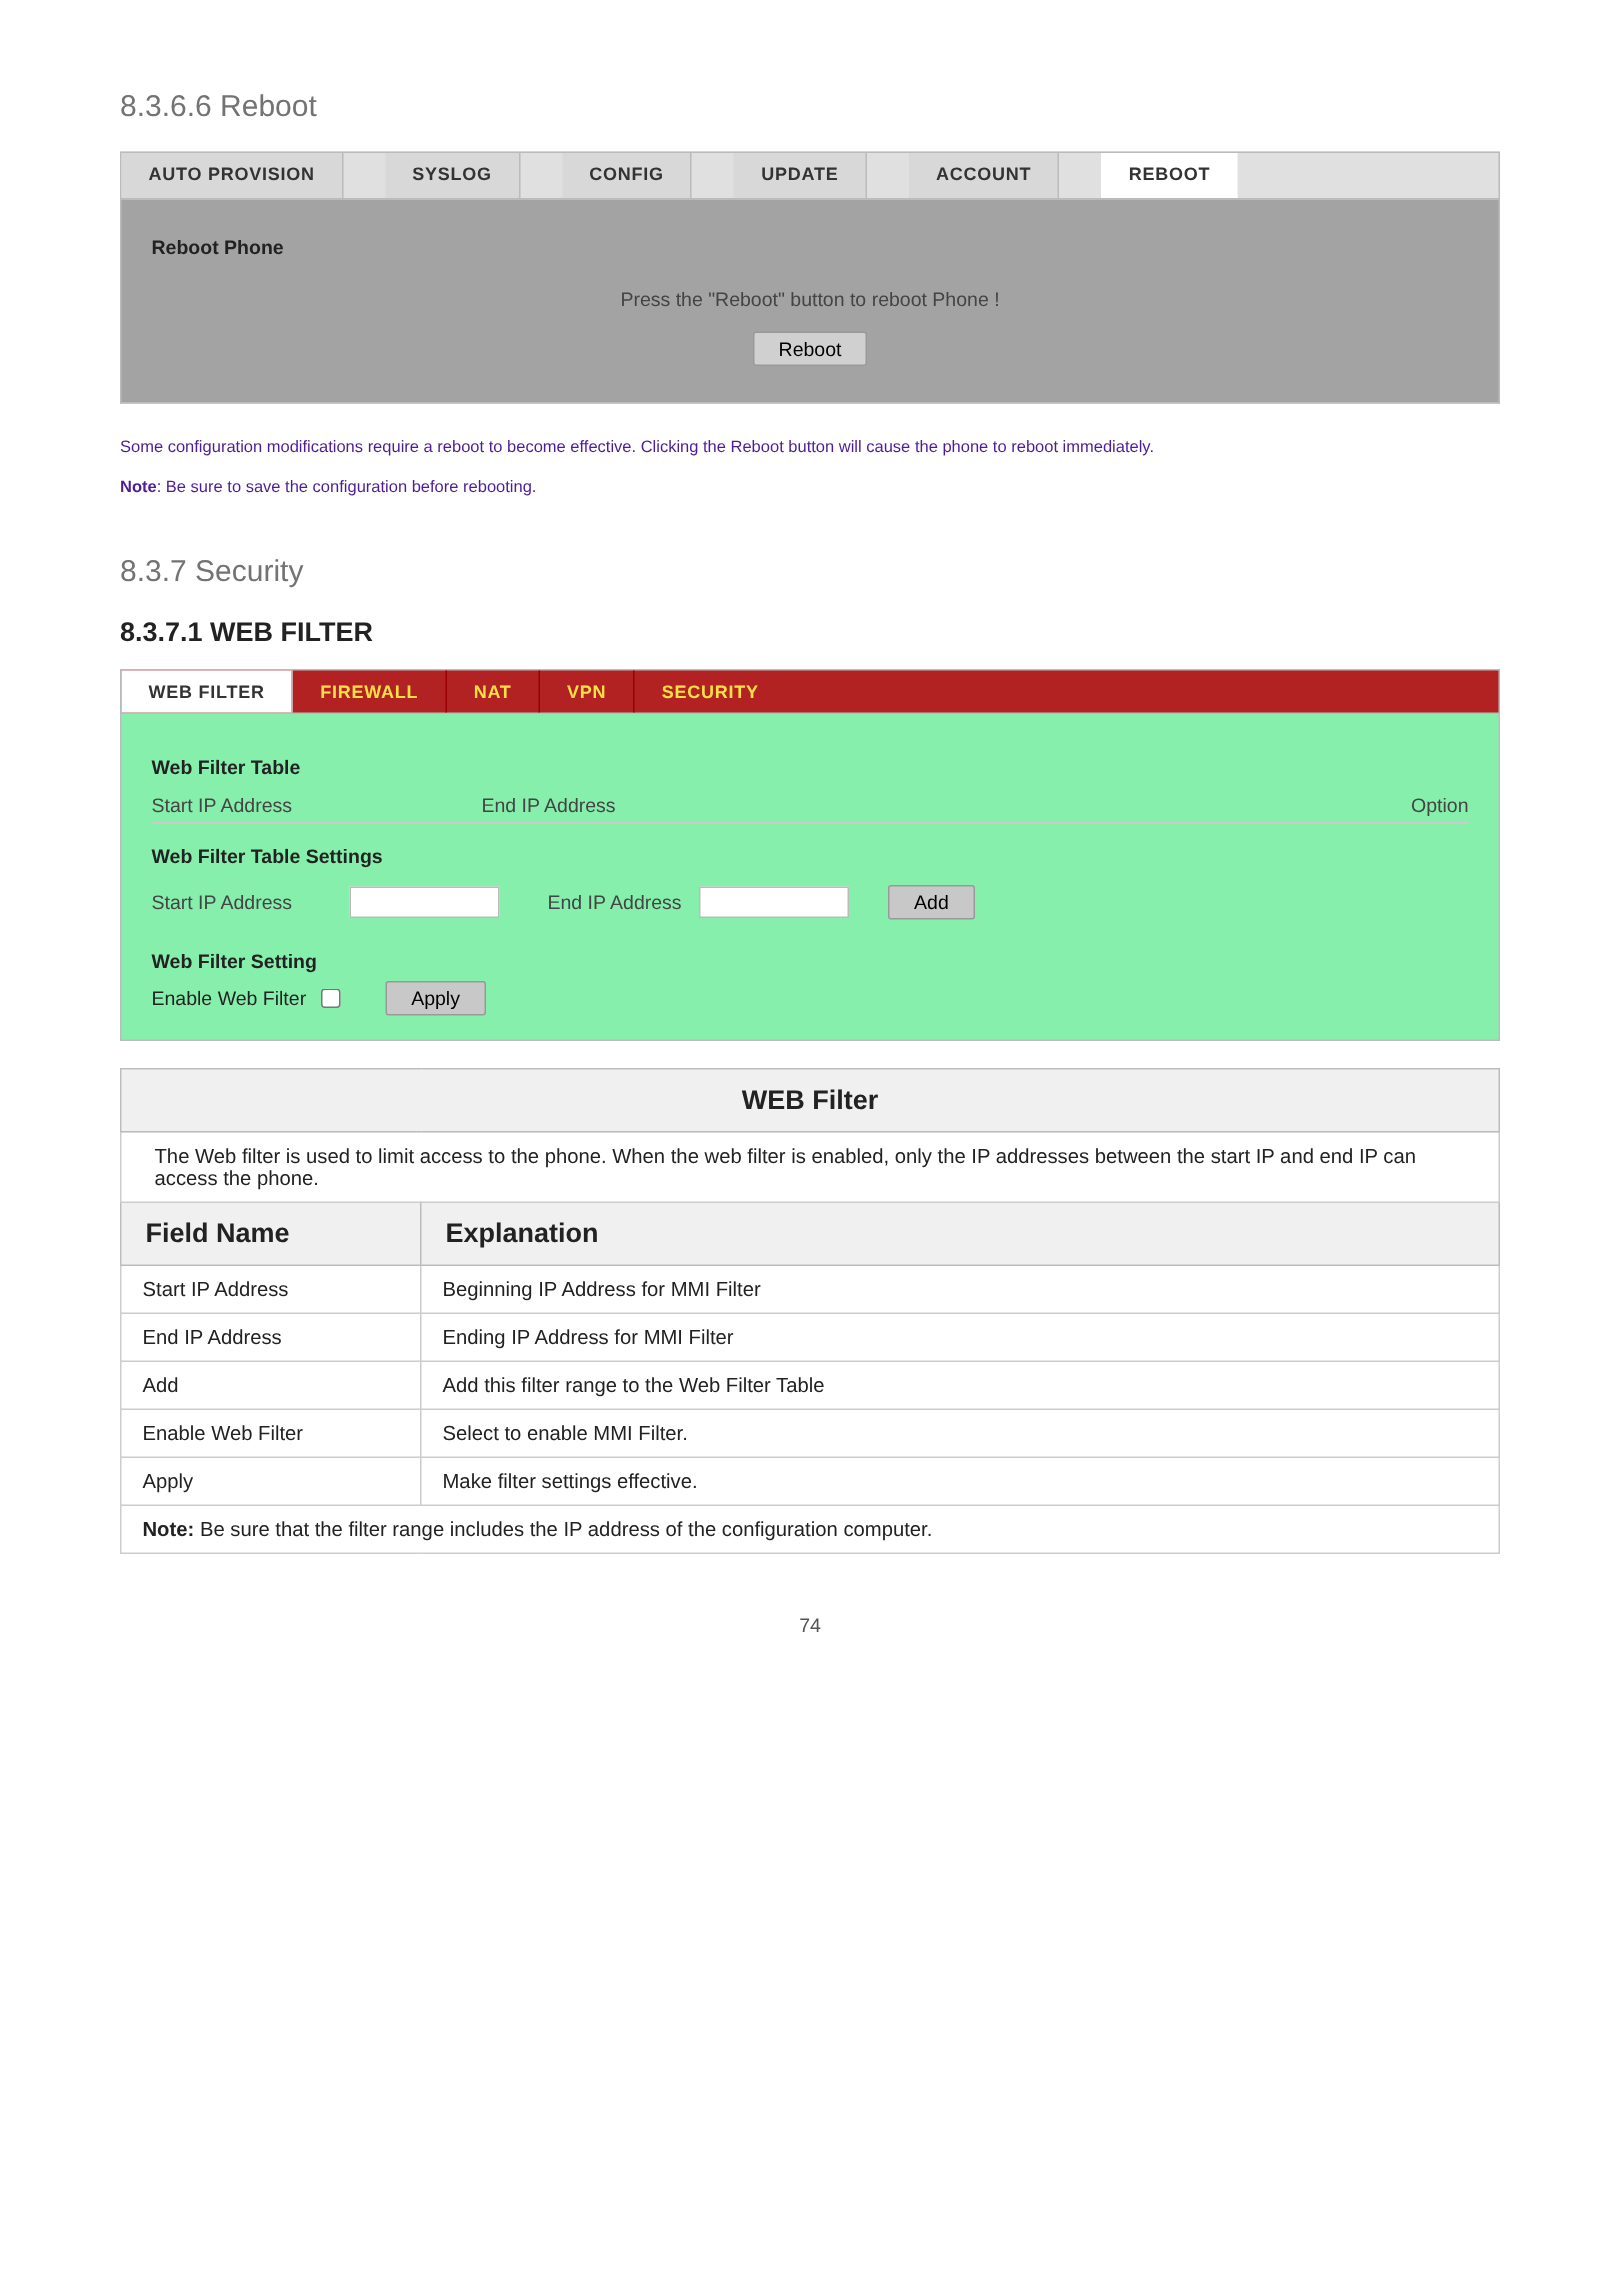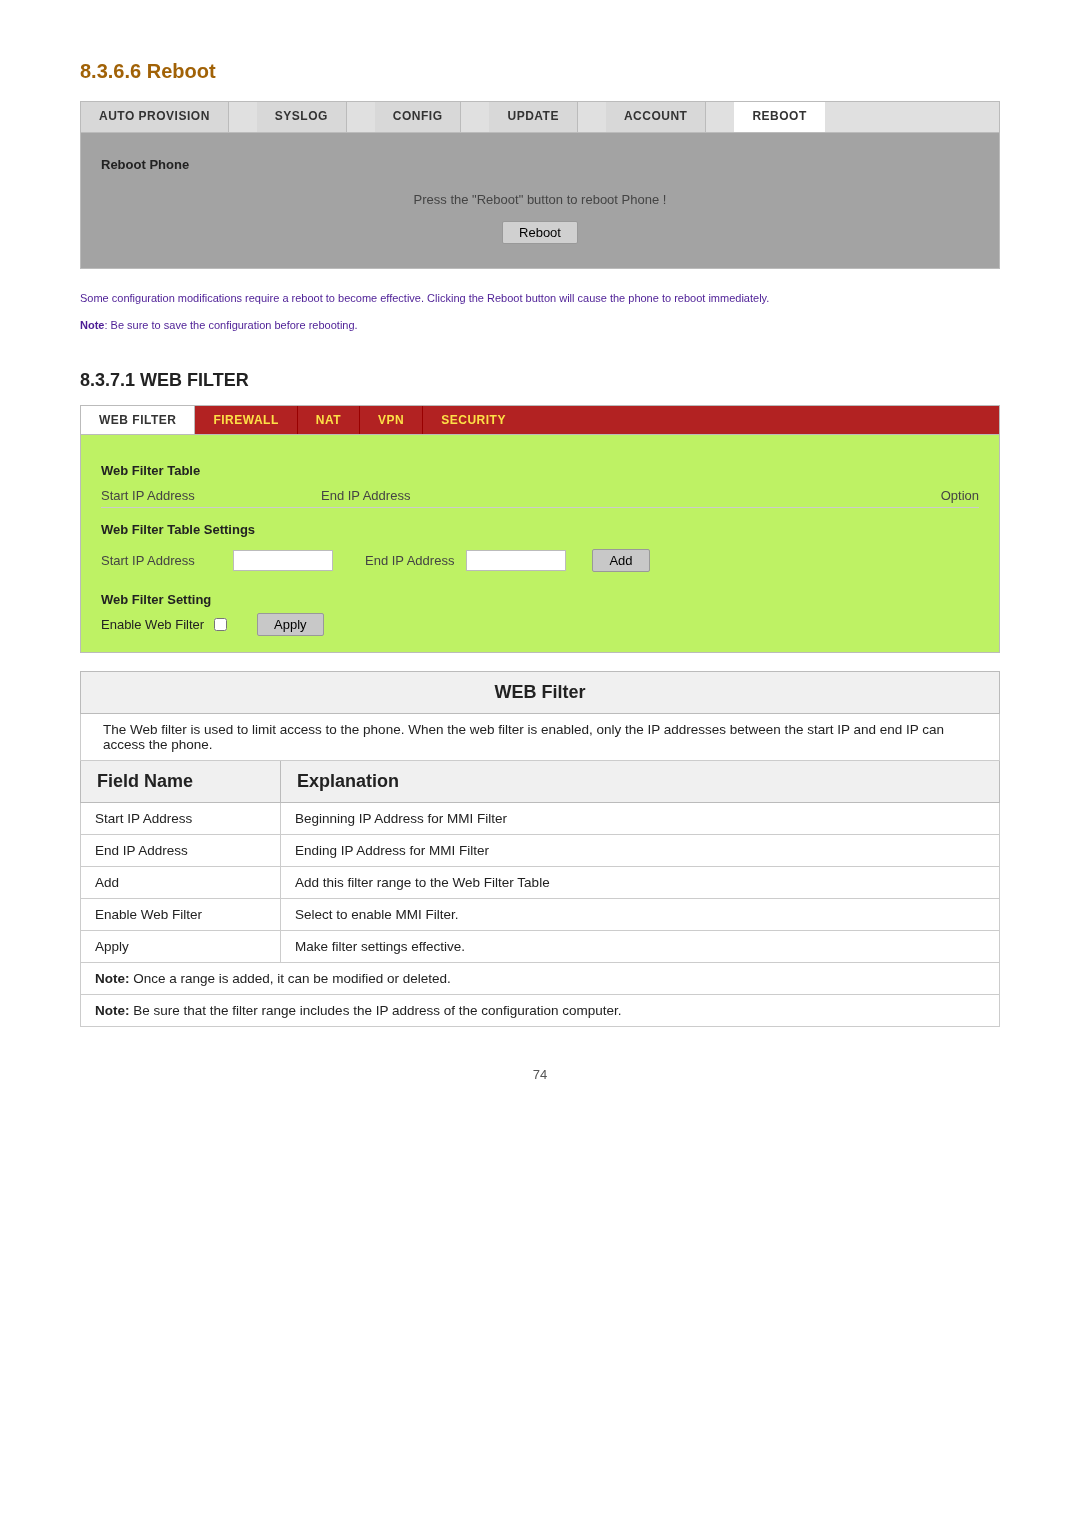--- a/index.html
+++ b/index.html
@@ -7,23 +7,23 @@
       background: #fff;
       font-family: Arial, sans-serif;
       font-size: 14px;
       color: #222;
       width: 1080px;
       min-height: 1527px;
       padding: 60px 80px;
     }
     h2.section-title {
       font-size: 20px;
-      font-weight: bold;
+      font-weight: normal;
       margin-bottom: 18px;
-      color: #a16207;
+      color: #737373;
     }
     h3.sub-title {
       font-size: 18px;
       font-weight: bold;
       margin-bottom: 14px;
       color: #222;
     }
 
     
     .tab-bar {
@@ -122,21 +122,21 @@
     .tab-bar-security .tab.tab-wf {
       background: #fff;
       color: #333;
       border-right: 1px solid #bbb;
     }
 
     .filter-panel {
       border: 1px solid #bbb;
       border-top: none;
       padding: 20px 20px 16px 20px;
-      background: #bef264;
+      background: #86efac;
       margin-bottom: 0;
     }
     .filter-section-label {
       font-weight: bold;
       font-size: 13px;
       margin-bottom: 6px;
       margin-top: 8px;
     }
     .filter-table-header {
       display: flex;
@@ -251,20 +251,21 @@
     </div>
   </div>
 </div>
 
 <p class="info-text">Some configuration modifications require a reboot to become effective.    Clicking the Reboot button will cause the phone to reboot immediately.</p>
 <p class="info-text">
   <strong>Note</strong><span>: Be sure to save the configuration before rebooting.</span>
 </p>
 
 <div class="security-section">
+  <h2 class="section-title">8.3.7    Security</h2>
 
   <div class="web-filter-section">
     <h3 class="sub-title">8.3.7.1    WEB FILTER</h3>
 
     <div class="tab-bar-security">
       <div class="tab tab-wf">WEB FILTER</div>
       <div class="tab">FIREWALL</div>
       <div class="tab">NAT</div>
       <div class="tab">VPN</div>
       <div class="tab">SECURITY</div>
@@ -325,23 +326,20 @@
           </tr>
           <tr>
             <td>Enable Web Filter</td>
             <td>Select to enable MMI Filter.</td>
           </tr>
           <tr>
             <td>Apply</td>
             <td>Make filter settings effective.</td>
           </tr>
           <tr class="note-row">
-            <td colspan="2"><strong>Note:</strong> Once a range is added, it can be modified or deleted.</td>
-          </tr>
-          <tr class="note-row">
             <td colspan="2"><strong>Note:</strong> Be sure that the filter range includes the IP address of the configuration computer.</td>
           </tr>
         </tbody>
     </table>
   </div>
 </div>
 
 <div class="page-number">74</div>
 
 </body></html>

